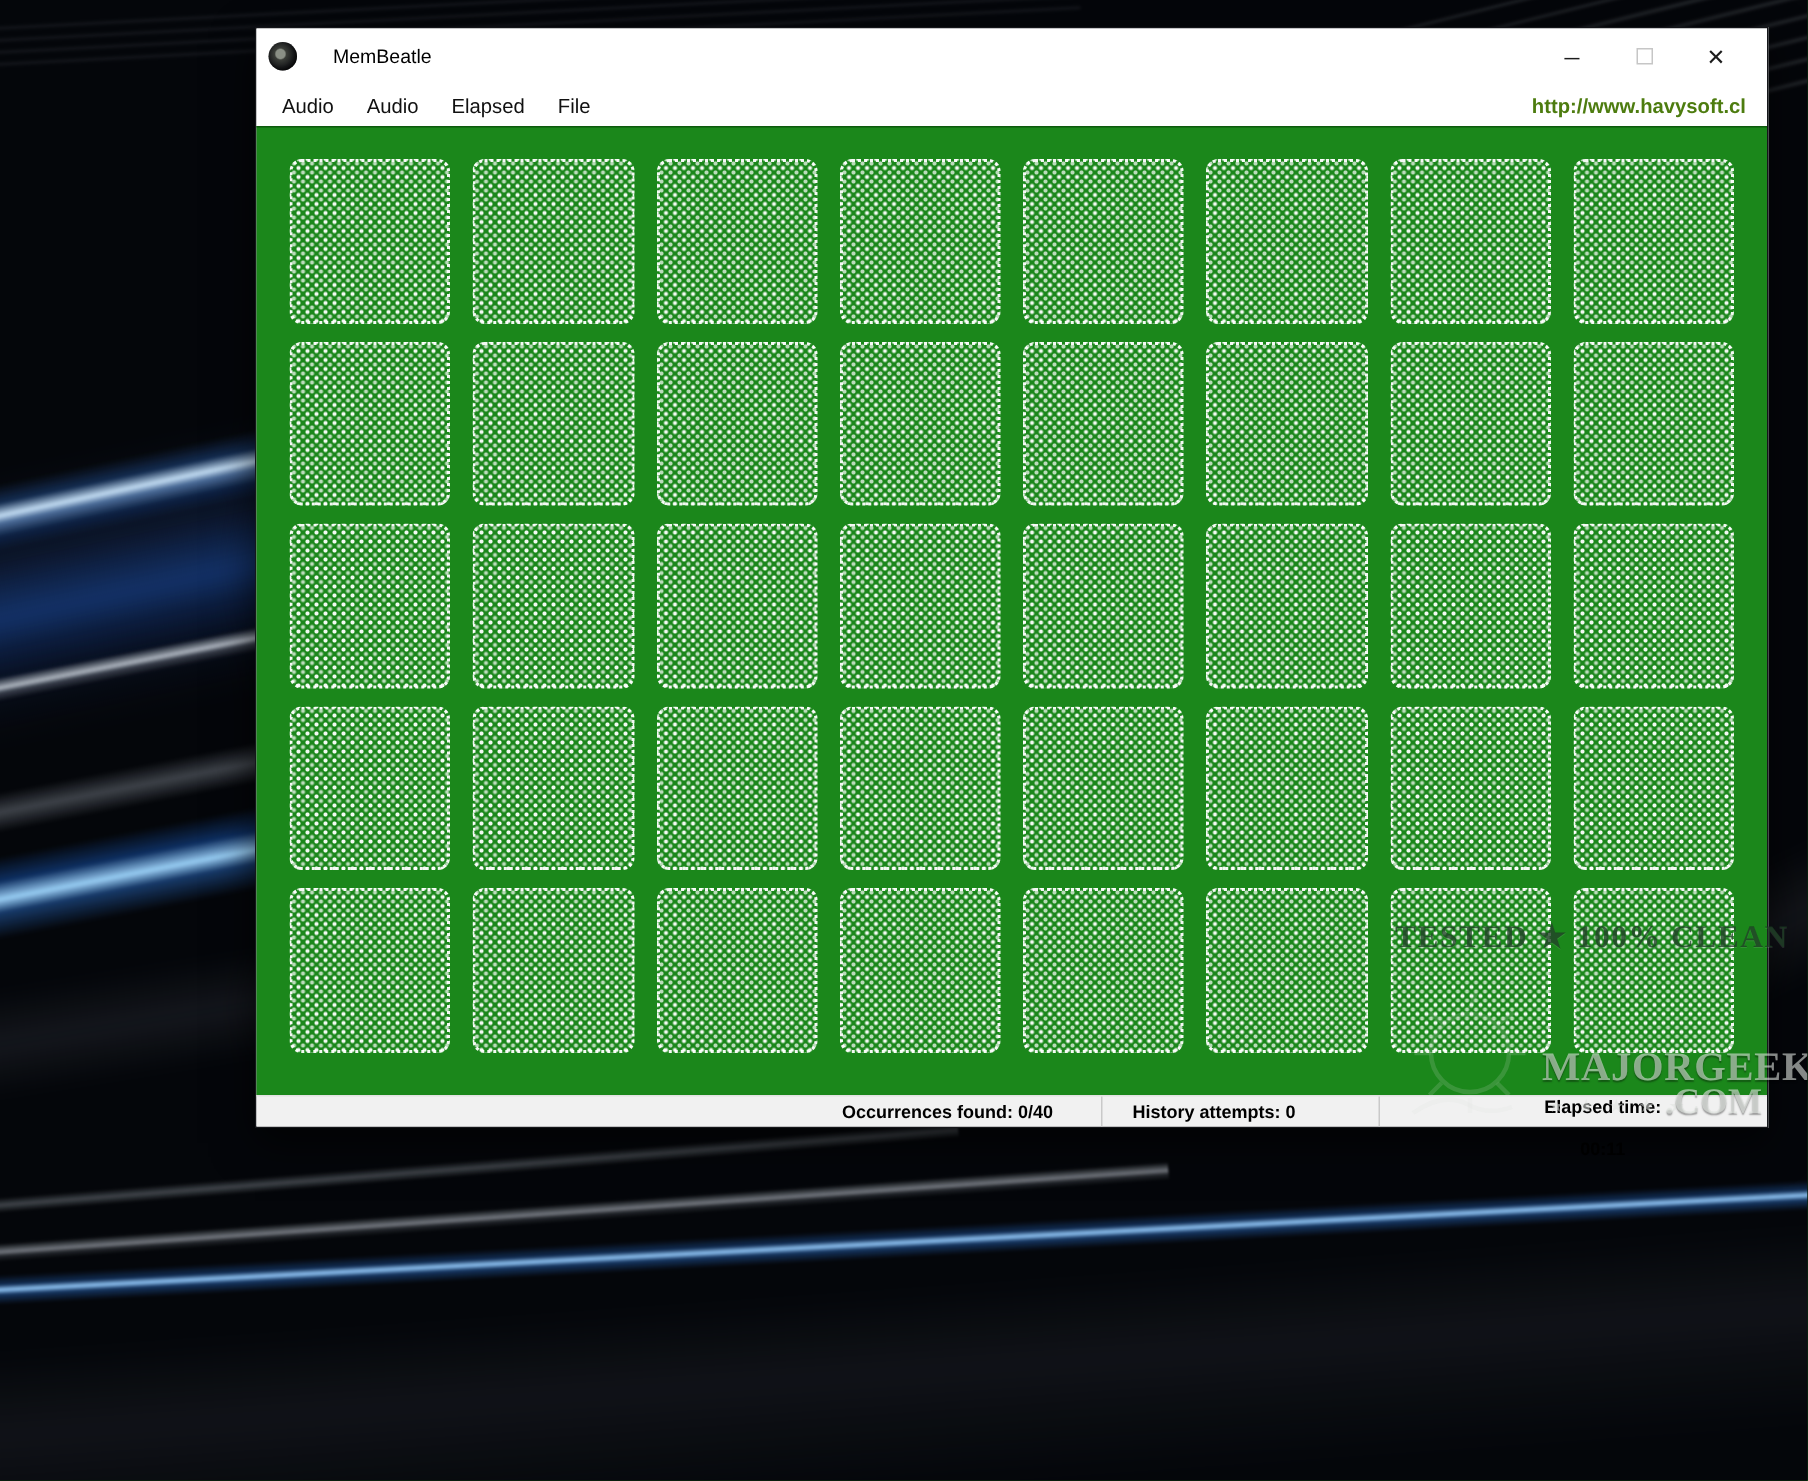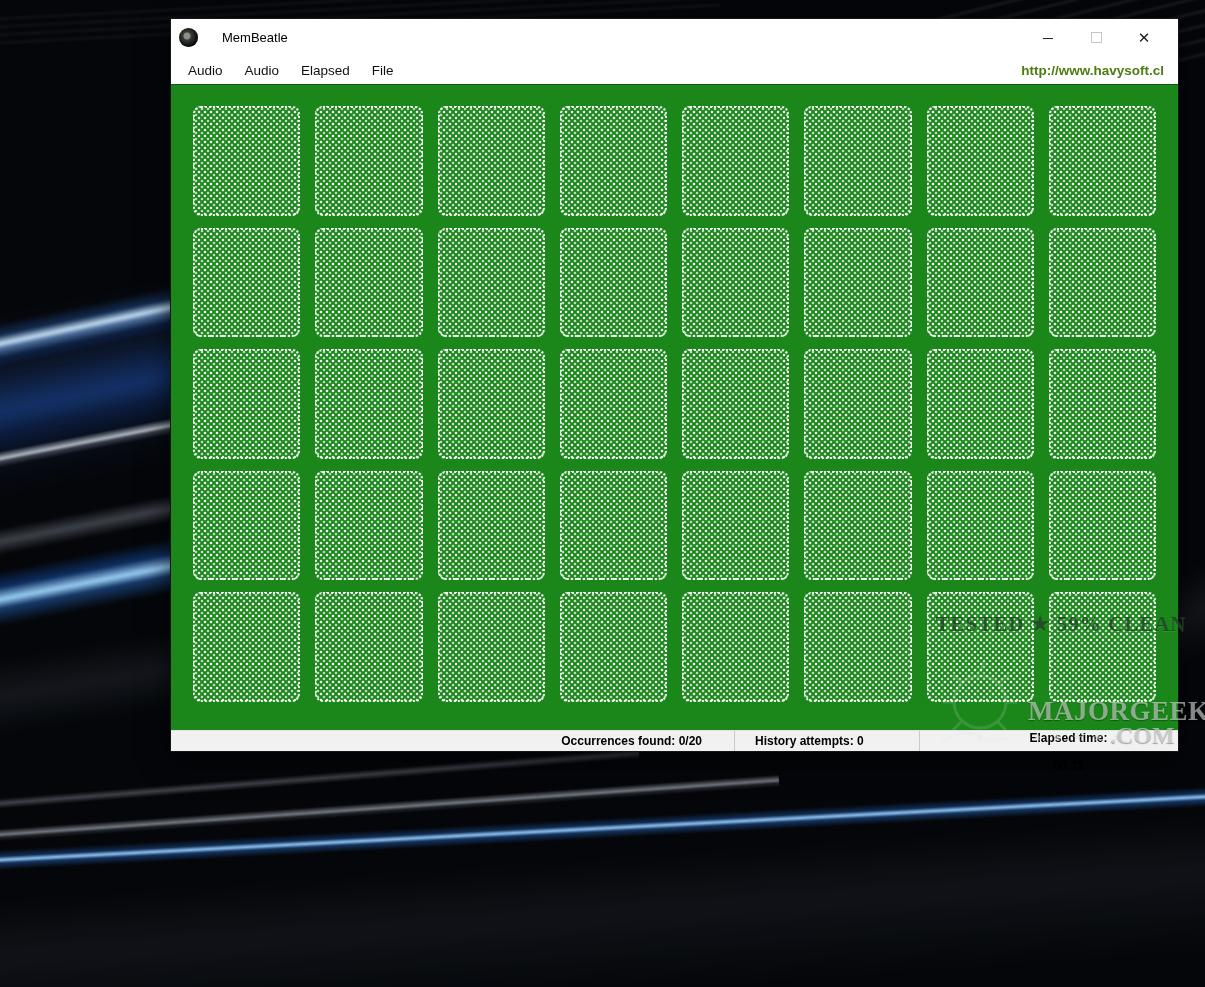--- a/index.html
+++ b/index.html
@@ -192,40 +192,40 @@
         <div class="card"></div>
         <div class="card"></div>
         <div class="card"></div>
         <div class="card"></div>
       </div>
 
     <div class="statusbar">
       <div class="sb-sec sb-occ">
         <span>Occurrences found:</span>
         <span> </span>
-        <span>0/20</span>
+        <span>0/40</span>
       </div>
       <div class="sb-div"></div>
       <div class="sb-sec sb-fail">
         <span>History attempts:</span>
         <span> </span>
         <span>0</span>
       </div>
       <div class="sb-div"></div>
       <div class="sb-sec sb-time">
         <span>Elapsed time:</span>
         <span> </span>
         <span>00:11</span>
       </div>
     </div>
 
   </div>
 
   <div class="watermark">
-    <div class="wm-line1">TESTED ★ 59% CLEAN</div>
+    <div class="wm-line1">TESTED ★ 100% CLEAN</div>
     <svg class="wm-mascot" width="110" height="110" viewBox="0 0 110 110">
       <g fill="none" stroke="rgba(215,220,215,0.55)" stroke-width="3">
         <circle cx="52" cy="56" r="26"></circle>
         <path d="M52 26 l4 -10 M72 36 l9 -7 M78 56 l11 0 M70 76 l8 8 M52 86 l0 10 M33 76 l-8 8 M26 56 l-11 0 M34 36 l-9 -7"></path>
         <path d="M14 96 q20 -14 36 -6 q14 8 30 2"></path>
       </g>
     </svg>
     <div class="wm-brand">MAJORGEEKS</div>
     <div class="wm-stars">★ ★ ★ ★ ★</div>
     <div class="wm-suffix">.COM</div>

